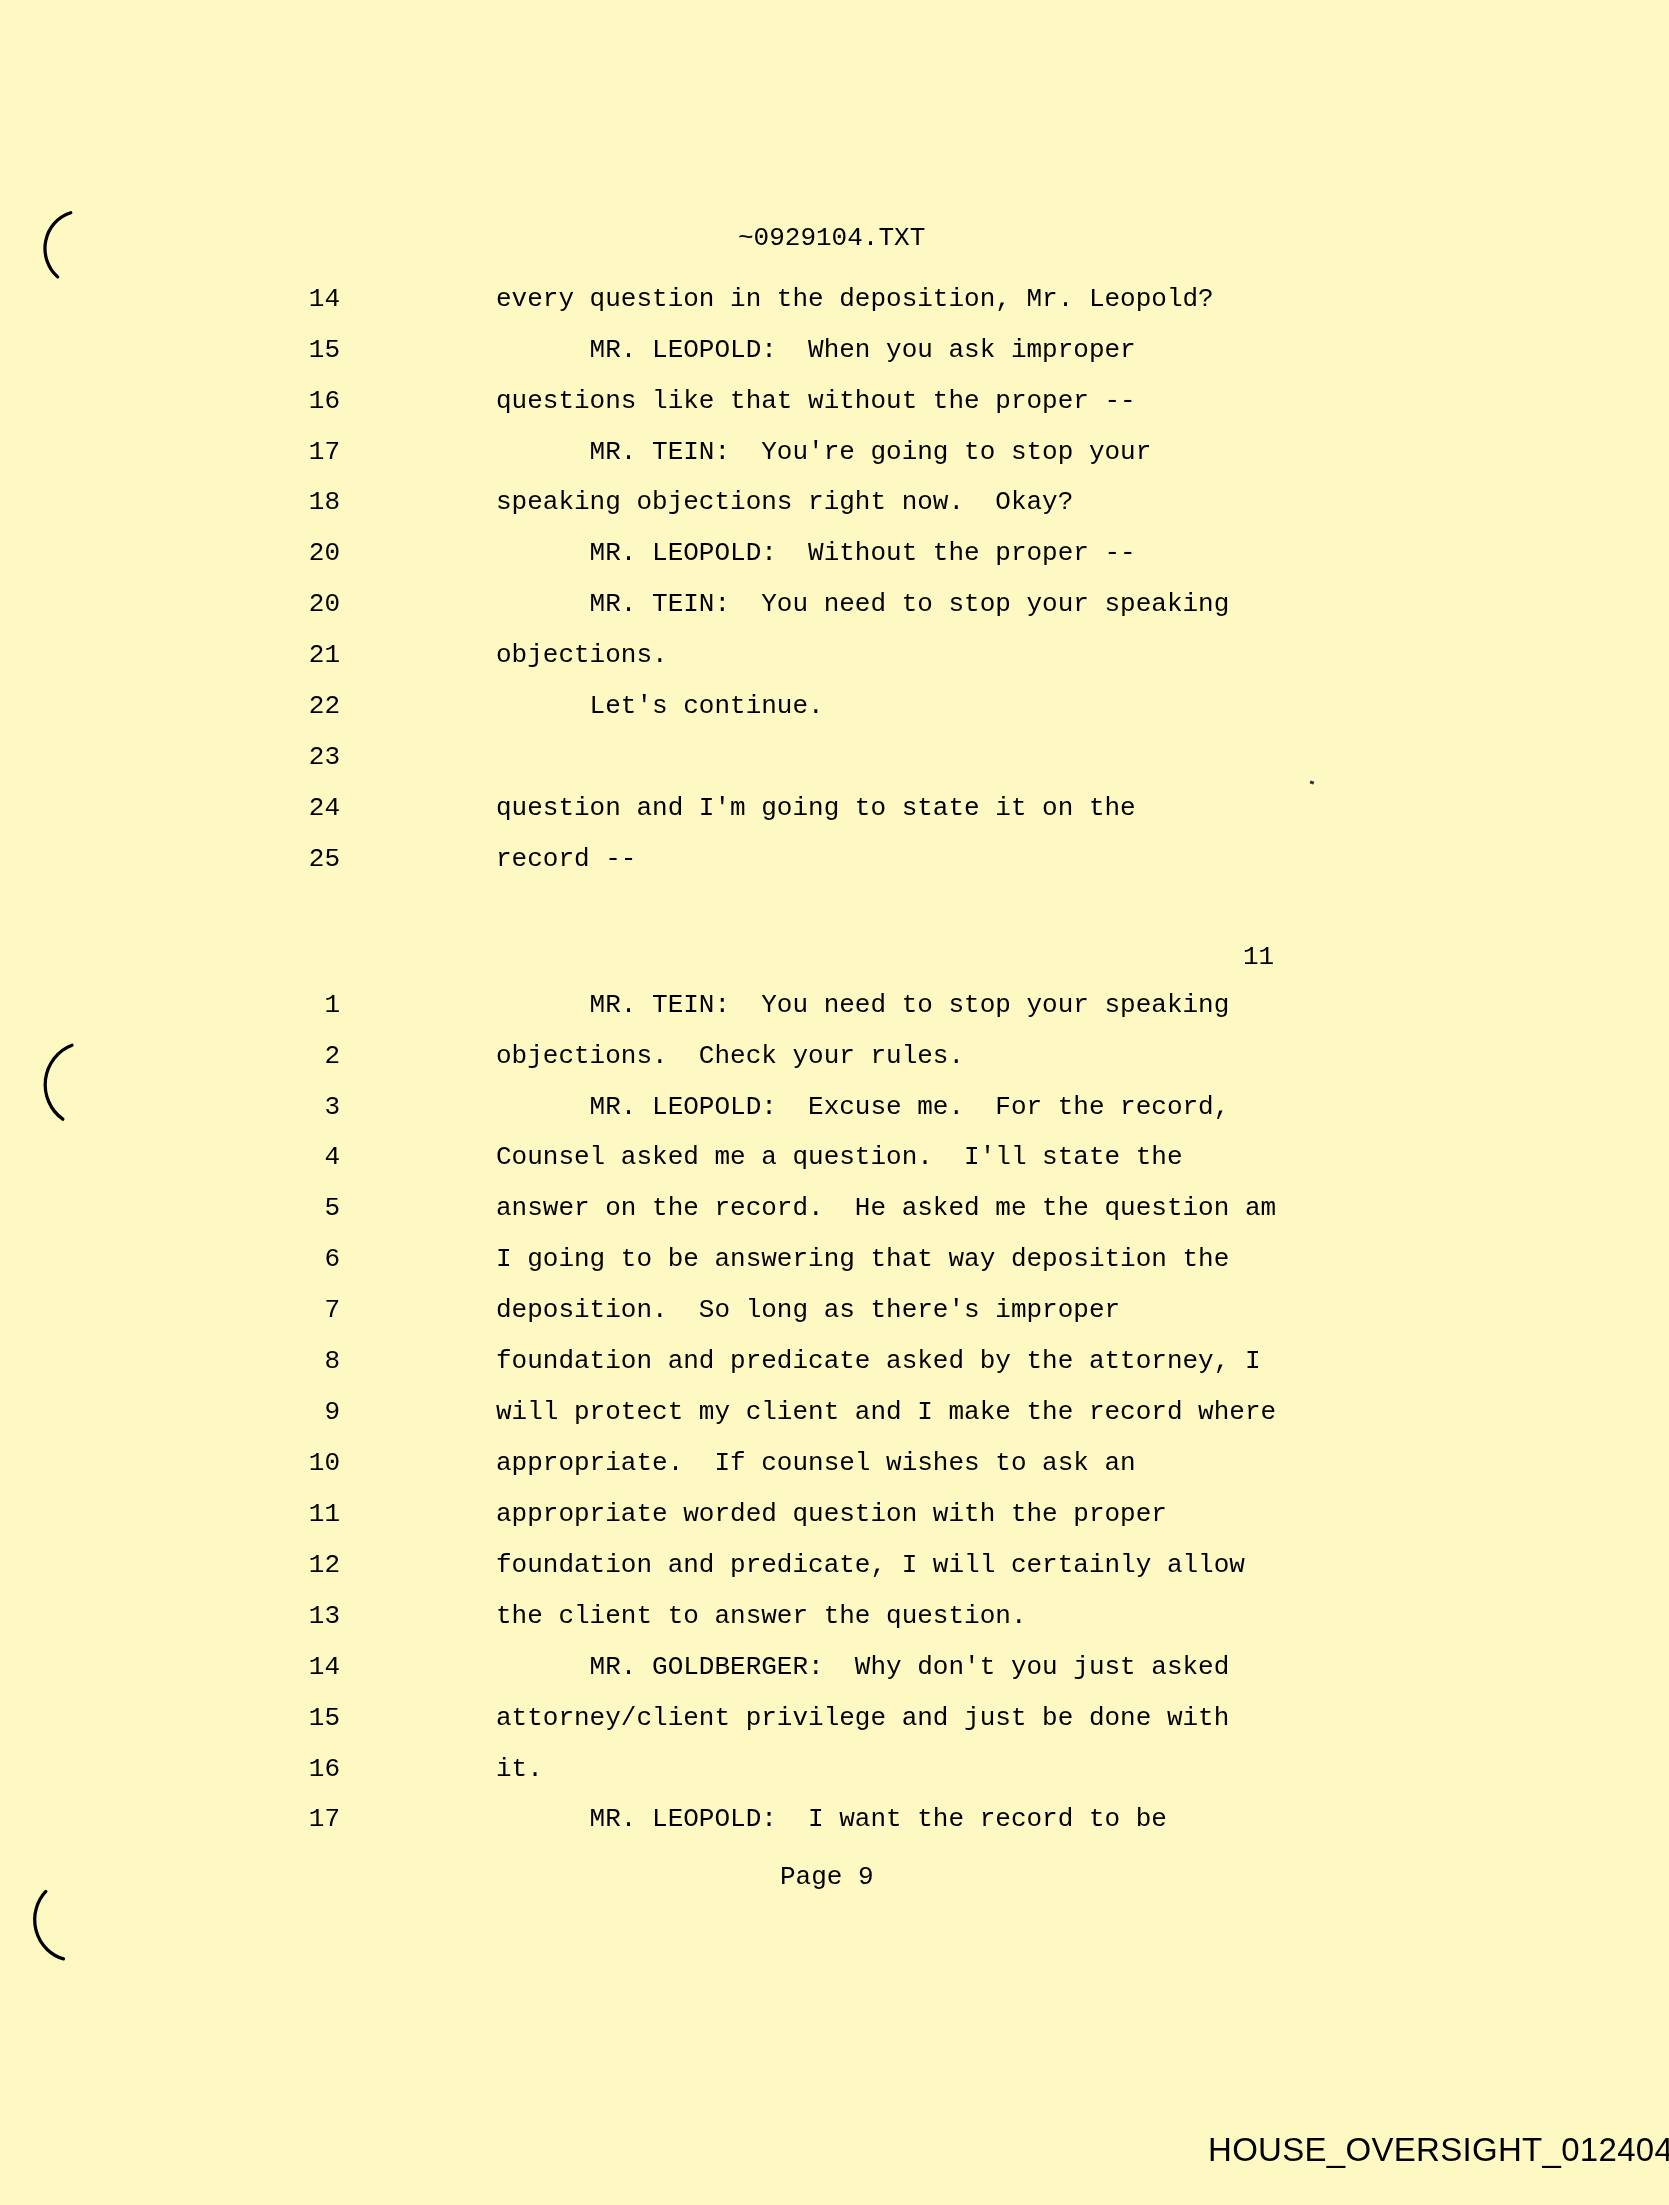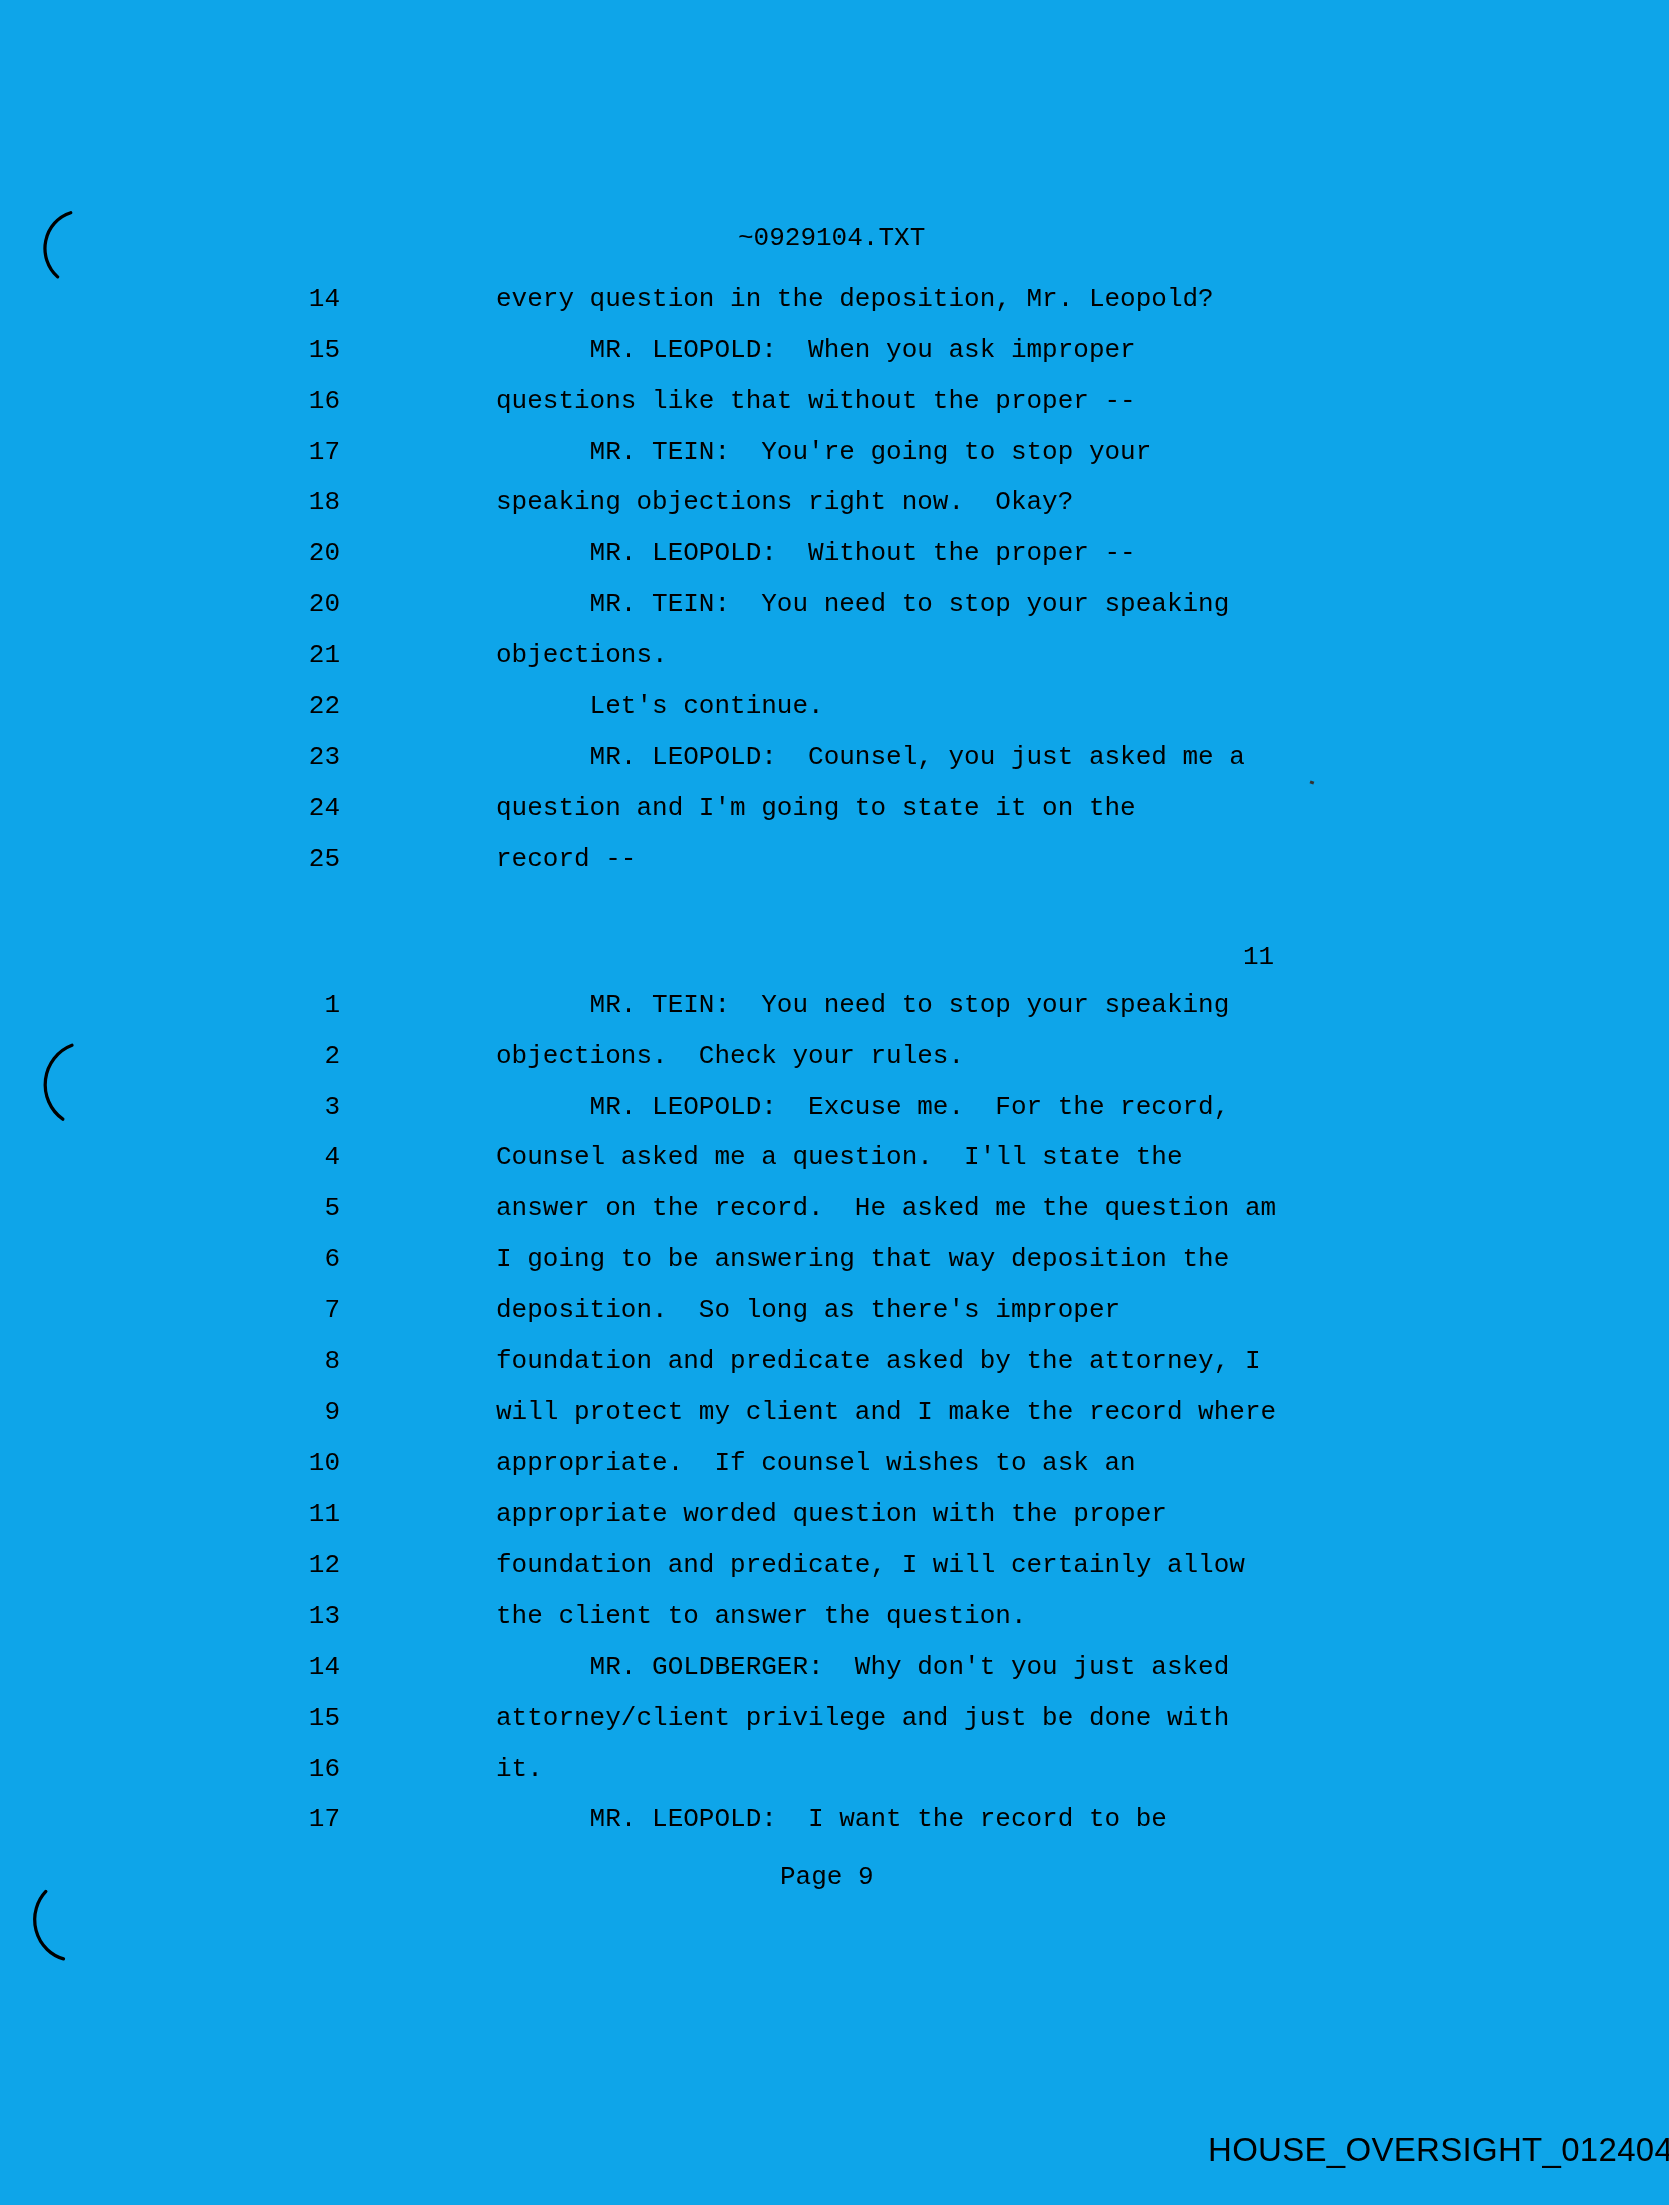--- a/index.html
+++ b/index.html
@@ -1,20 +1,20 @@
 <!DOCTYPE html>
 <html style="font-size:10.5px"><head>
 <meta charset="utf-8">
 <style>
   html, body { margin: 0; padding: 0; background: #ffffff; }
   .page {
     position: relative;
     width: 1669px;
     height: 2205px;
-    background: #0ea5e9;
+    background: #fef9c3;
     color: #000000;
     font-family: "Liberation Mono", "DejaVu Sans Mono", monospace;
     font-size: 26px;
     overflow: hidden;
   }
   .doc-title {
     position: absolute;
     top: 225px;
     left: 738px;
     white-space: pre;
@@ -126,21 +126,20 @@
       <div class="line" style="top: 642px;">
         <span class="num">21</span>
         <span class="txt">objections.</span>
       </div>
       <div class="line" style="top: 693px;">
         <span class="num">22</span>
         <span class="txt">      Let's continue.</span>
       </div>
       <div class="line" style="top: 744px;">
         <span class="num">23</span>
-        <span class="txt">      MR. LEOPOLD:  Counsel, you just asked me a</span>
       </div>
       <div class="line" style="top: 795px;">
         <span class="num">24</span>
         <span class="txt">question and I'm going to state it on the</span>
       </div>
       <div class="line" style="top: 846px;">
         <span class="num">25</span>
         <span class="txt">record --</span>
       </div>
     </div>

